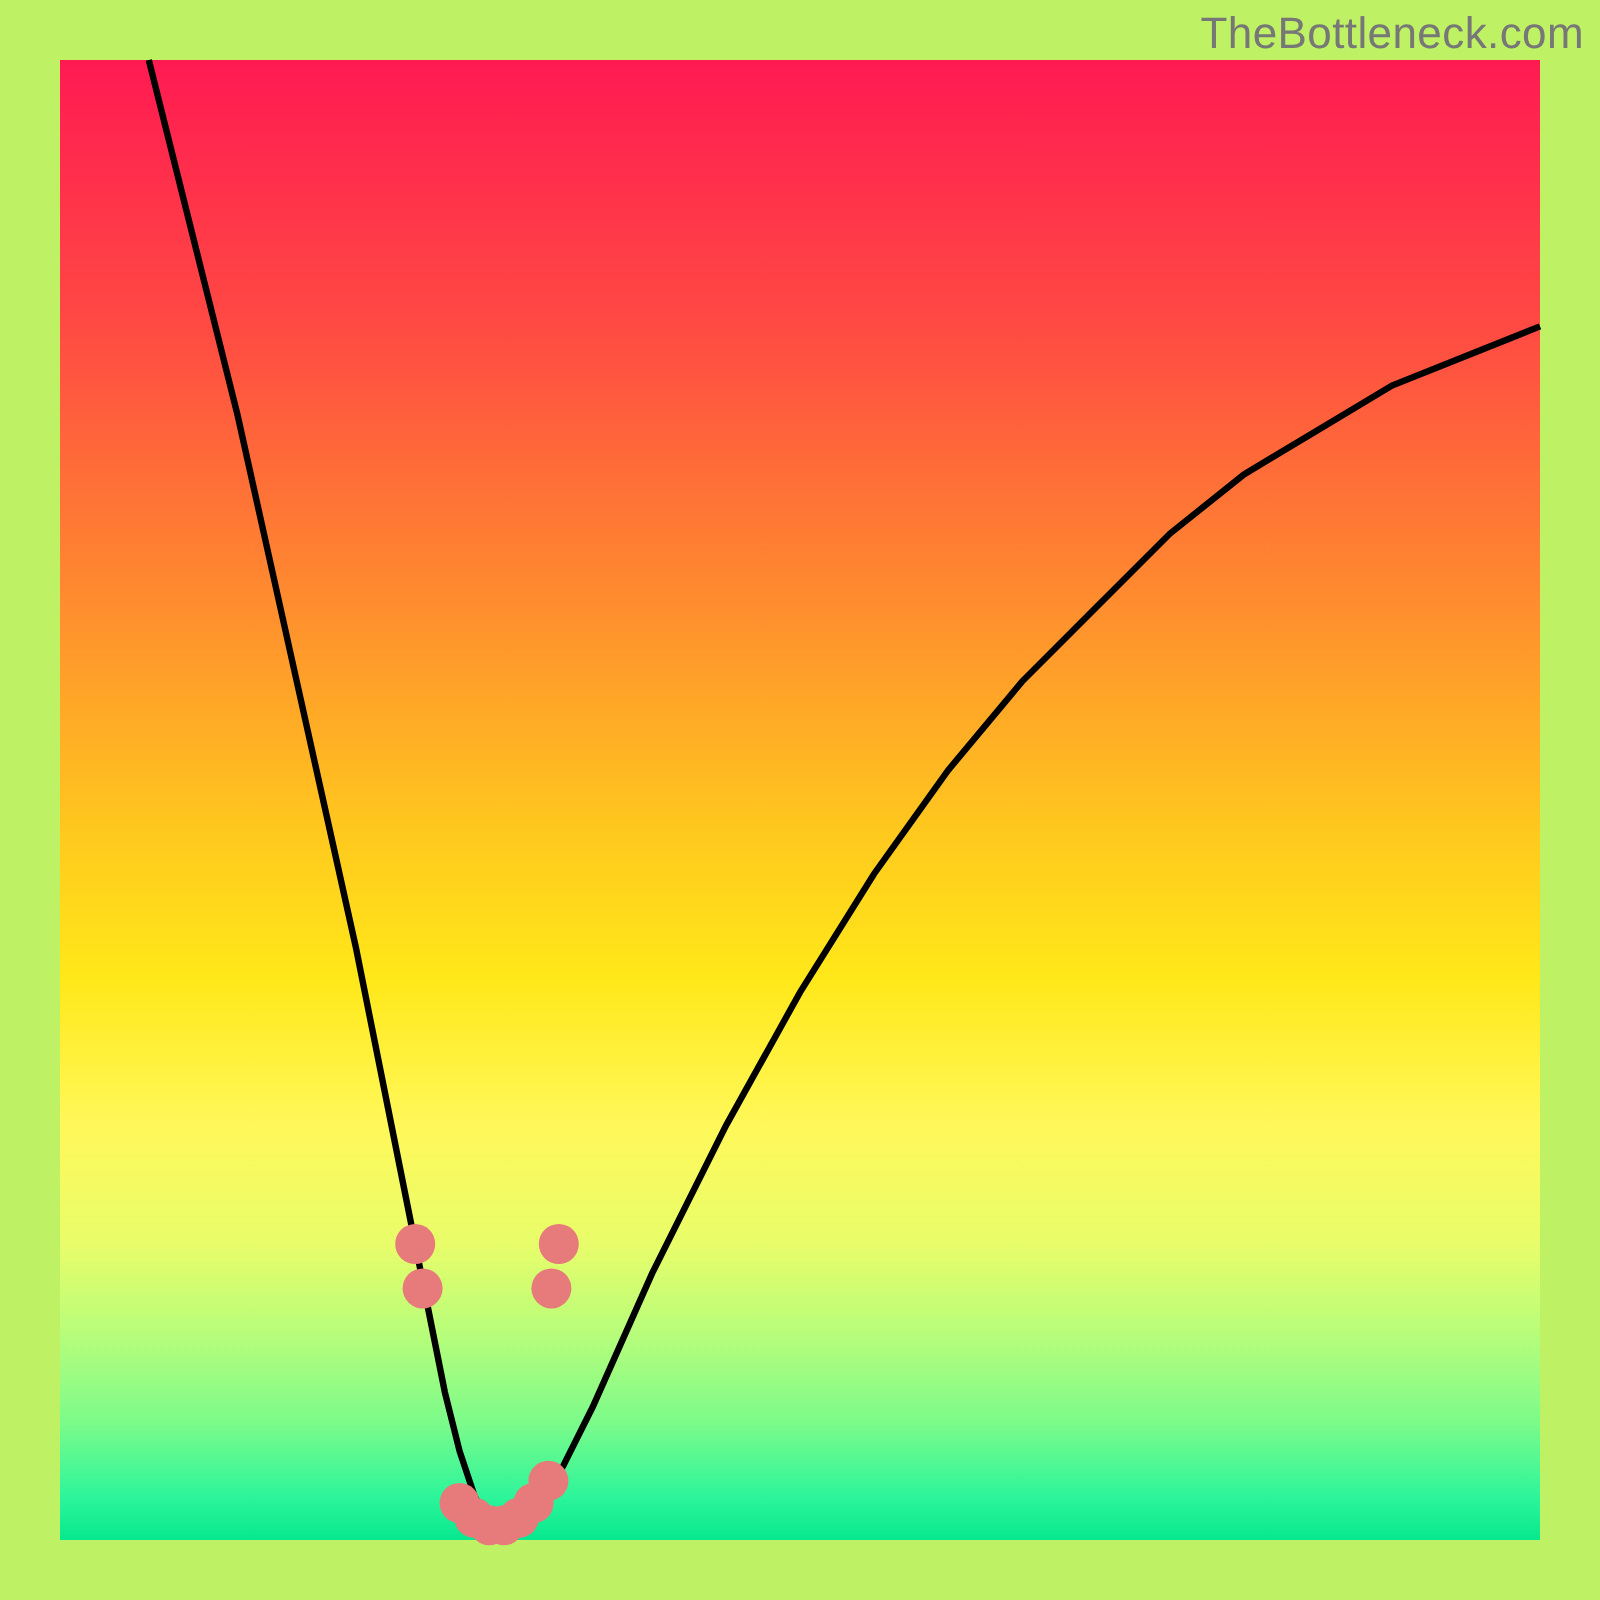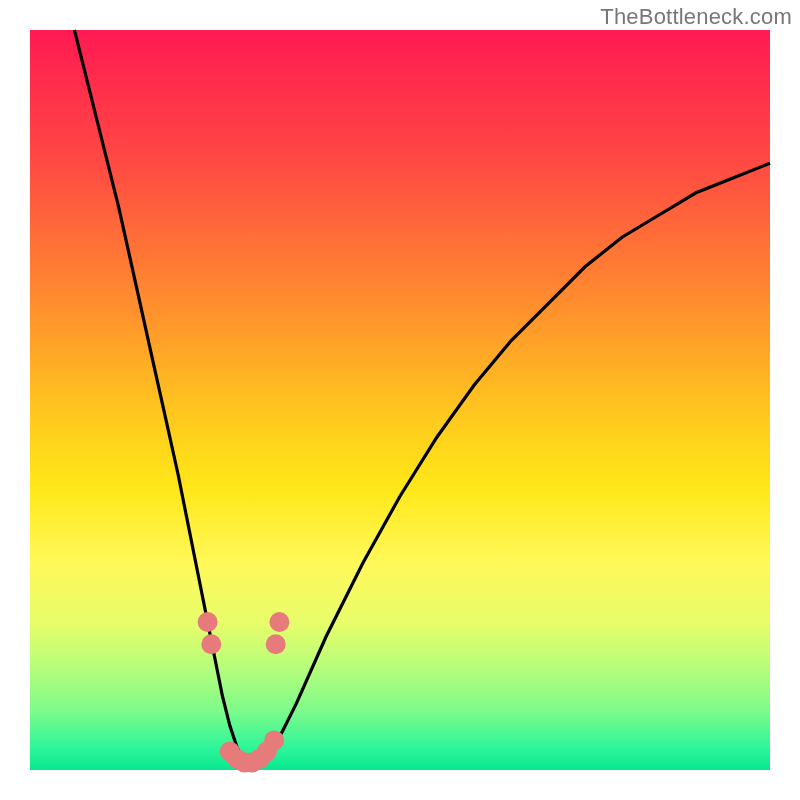--- a/index.html
+++ b/index.html
@@ -10,21 +10,21 @@
     background: #000;
     overflow: hidden;
     font-family: Arial, Helvetica, sans-serif;
   }
   .frame {
     position: absolute;
     left: 0;
     top: 0;
     width: 800px;
     height: 800px;
-    background: #ffffff;
+    background: #bef264;
   }
   .plot-area {
     position: absolute;
     left: 30px;
     top: 30px;
     width: 740px;
     height: 740px;
     background: linear-gradient(to bottom,
       #ff1a52 0%,
       #ff4a43 18%,

